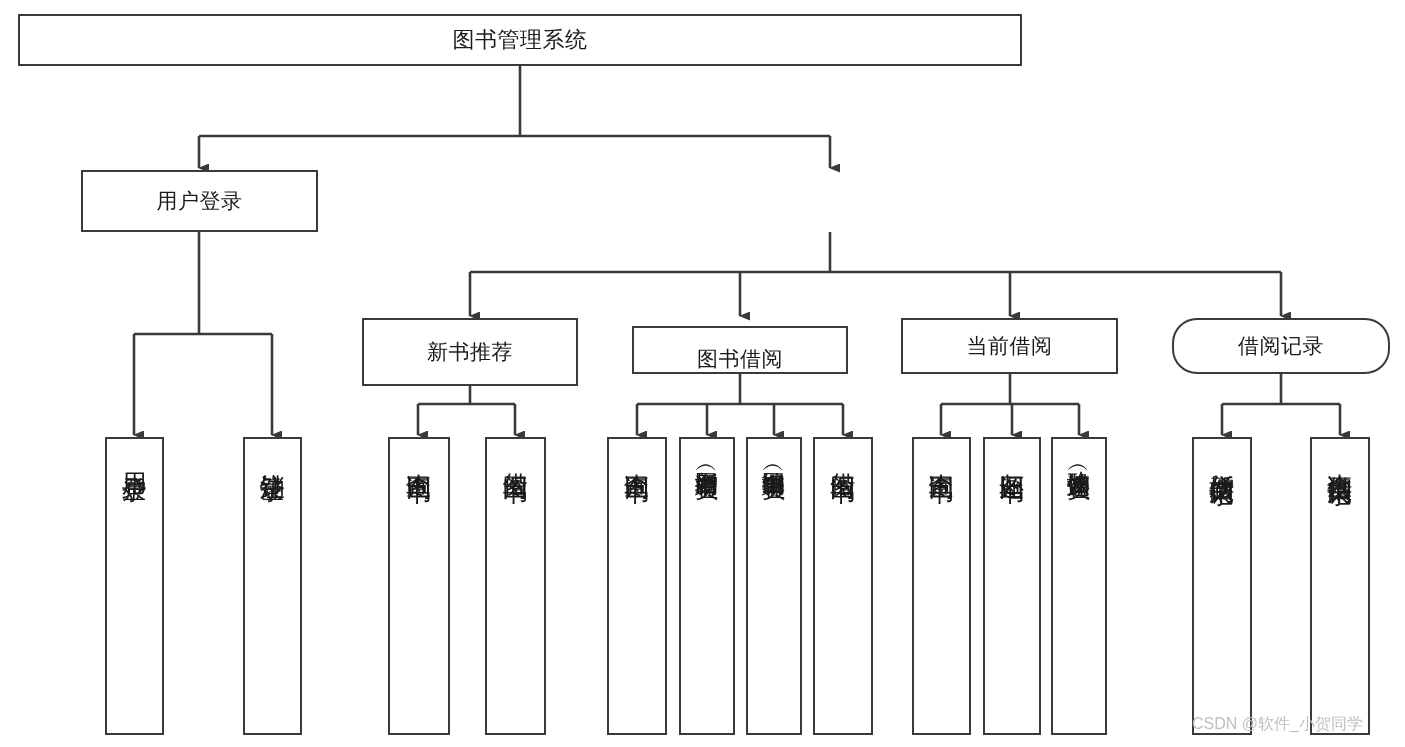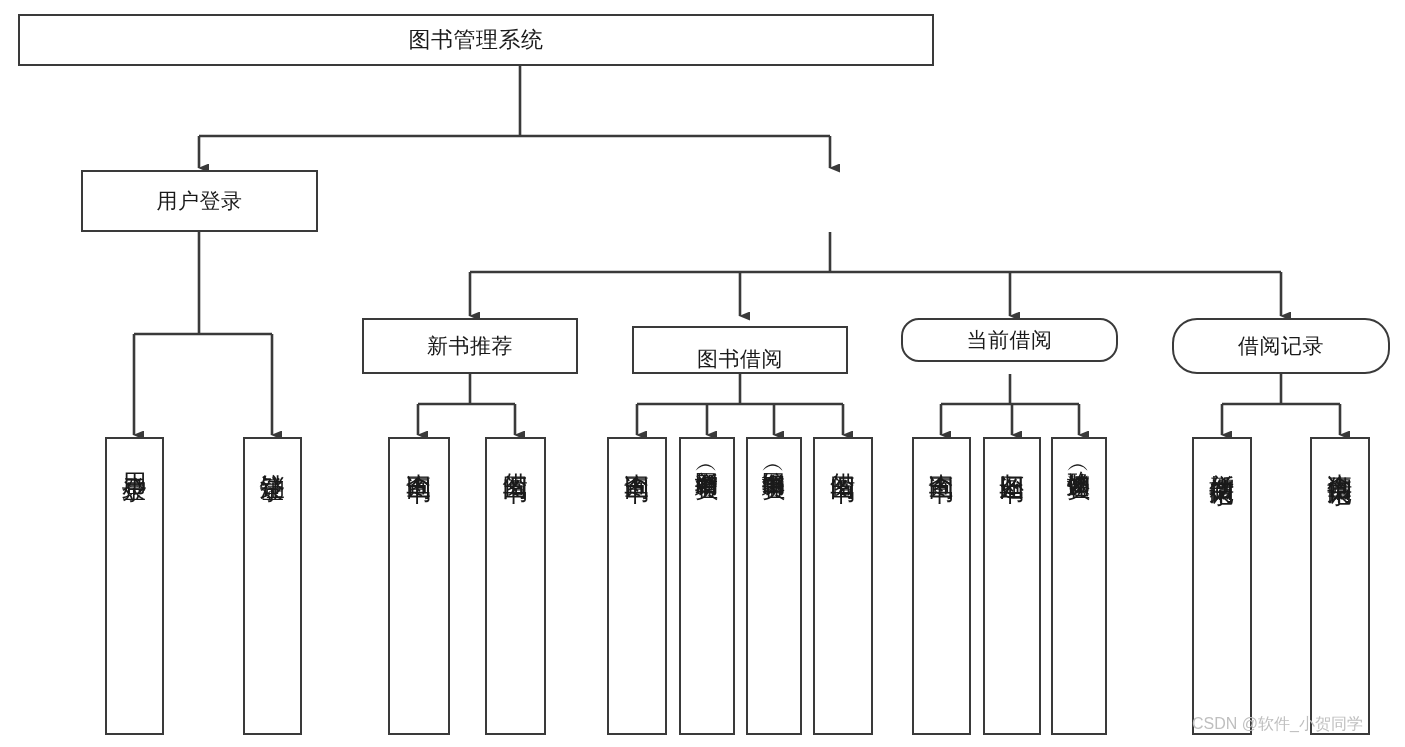--- a/index.html
+++ b/index.html
@@ -124,35 +124,35 @@
       <path d="M 1012 404 L 1012 435" marker-end="url(#arrow)"></path>
       <path d="M 1079 404 L 1079 435" marker-end="url(#arrow)"></path>
 
       <path d="M 1281 374 L 1281 404"></path>
       <path d="M 1222 404 L 1340 404"></path>
       <path d="M 1222 404 L 1222 435" marker-end="url(#arrow)"></path>
       <path d="M 1340 404 L 1340 435" marker-end="url(#arrow)"></path>
     </g>
   </svg>
 
-  <div class="node root horiz" style="left:18px; top:14px; width:916px; height:52px;">
+  <div class="node root horiz" style="left:18px; top:14px; width:1004px; height:52px;">
     <span class="lbl">图书管理系统</span>
   </div>
 
   <div class="node horiz" style="left:81px; top:170px; width:237px; height:62px;">
     <span class="lbl">用户登录</span>
   </div>
 
-  <div class="node horiz" style="left:362px; top:318px; width:216px; height:56px;">
+  <div class="node horiz" style="left:362px; top:318px; width:216px; height:68px;">
     <span class="lbl">新书推荐</span>
   </div>
   <div class="node horiz" style="left:632px; top:326px; width:216px; height:48px;align-items:flex-end;">
     <span class="lbl">图书借阅</span>
   </div>
-  <div class="node horiz" style="left:901px; top:318px; width:217px; height:44px;border-radius:18px;">
+  <div class="node horiz" style="left:901px; top:318px; width:217px; height:56px;">
     <span class="lbl">当前借阅</span>
   </div>
   <div class="node horiz" style="left:1172px; top:318px; width:218px; height:56px;border-radius:25px;">
     <span class="lbl">借阅记录</span>
   </div>
 
   <div class="node vert" style="left:105px; top:437px; width:59px; height:298px;">
     <span class="lbl">用户登录</span>
   </div>
   <div class="node vert" style="left:243px; top:437px; width:59px; height:298px;">

